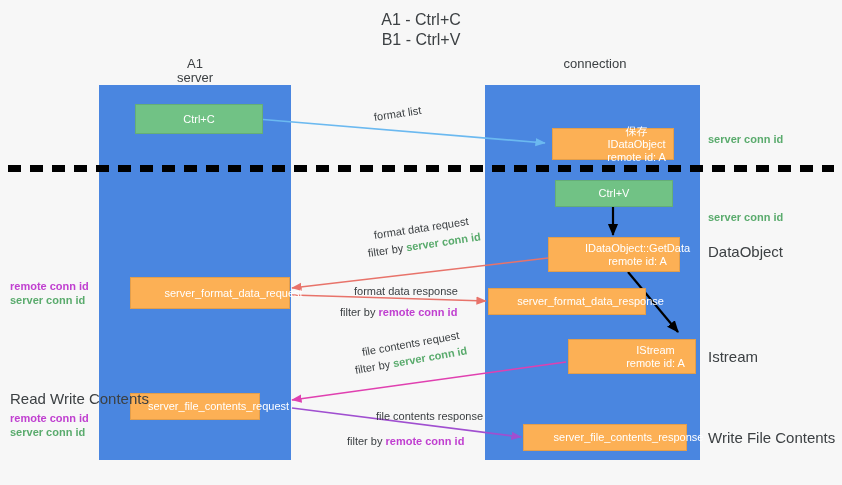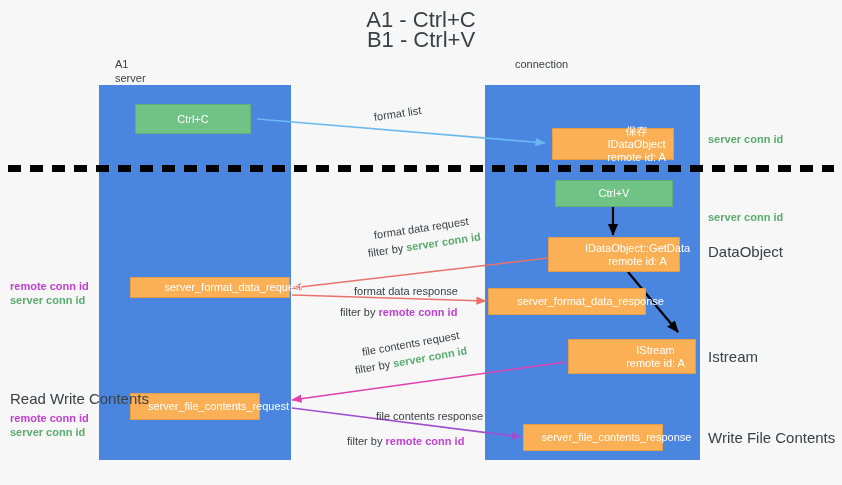--- a/index.html
+++ b/index.html
@@ -25,29 +25,30 @@
   }
 
   
   .title-block {
     position: absolute;
     left: 0;
     top: 10px;
     width: 842px;
     text-align: center;
     color: #3c4043;
-    font-size: 22px;
+    font-size: 16px;
     line-height: 20px;
   }
 
   
   .lane-header {
     position: absolute;
+    text-align: center;
     color: #3c4043;
-    font-size: 11px;
+    font-size: 13px;
     line-height: 14px;
     width: 160px;
   }
 
   
   .lane {
     position: absolute;
     background: #4a86e0;
   }
 
@@ -146,56 +147,56 @@
 
     <line x1="566" y1="362" x2="292" y2="400" stroke="#e040b0" stroke-width="1.6" marker-end="url(#ah-pink)"></line>
 
     <line x1="292" y1="408" x2="521" y2="437" stroke="#a04fd0" stroke-width="1.6" marker-end="url(#ah-purple)"></line>
   </svg>
 
   <svg class="divider" viewBox="0 0 826 7" xmlns="http://www.w3.org/2000/svg" preserveAspectRatio="none">
     <line x1="0" y1="3.5" x2="826" y2="3.5" stroke="#000000" stroke-width="7" stroke-dasharray="13 9" stroke-linecap="butt"></line>
   </svg>
 
-  <div class="node green" style="left:135px; top:104px; width:116px; height:30px;">
+  <div class="node green" style="left:135px; top:104px; width:128px; height:30px;">
     <div>Ctrl+C</div>
   </div>
 
   <div class="node orange" style="left:552px; top:128px; width:122px; height:32px;">
     <div>保存IDataObject</div>
     <div>remote id: A</div>
   </div>
 
   <div class="node green" style="left:555px; top:180px; width:118px; height:27px;">
     <div>Ctrl+V</div>
   </div>
 
   <div class="node orange" style="left:548px; top:237px; width:132px; height:35px;">
     <div>IDataObject::GetData</div>
     <div>remote id: A</div>
   </div>
 
-  <div class="node orange" style="left:130px; top:277px; width:160px; height:21px;">
+  <div class="node orange" style="left:130px; top:277px; width:160px; height:32px;">
     <div>server_format_data_request</div>
   </div>
 
   <div class="node orange" style="left:488px; top:288px; width:158px; height:27px;">
     <div>server_format_data_response</div>
   </div>
 
   <div class="node orange" style="left:568px; top:339px; width:128px; height:35px;">
     <div>IStream</div>
     <div>remote id: A</div>
   </div>
 
   <div class="node orange" style="left:130px; top:393px; width:130px; height:27px;">
     <div>server_file_contents_request</div>
   </div>
 
-  <div class="node orange" style="left:523px; top:424px; width:140px; height:27px;">
+  <div class="node orange" style="left:523px; top:424px; width:164px; height:27px;">
     <div>server_file_contents_response</div>
   </div>
 
   <div class="lbl rot-a" style="left:374px; top:110px;">format list</div>
 
   <div class="lbl rot-a" style="left:374px; top:228px;">format data request</div>
   <div class="lbl rot-a" style="left:368px; top:246px;">
     <span>filter by </span><span class="inline-g">server conn id</span>
   </div>
 

